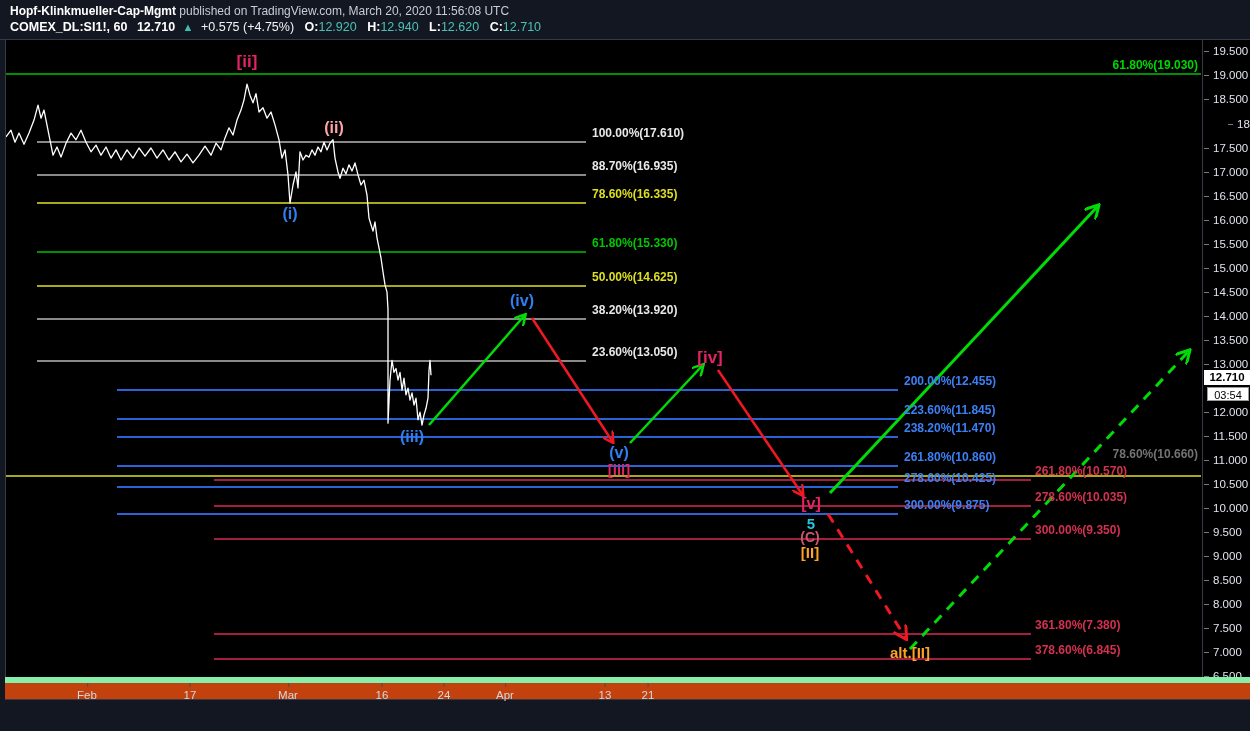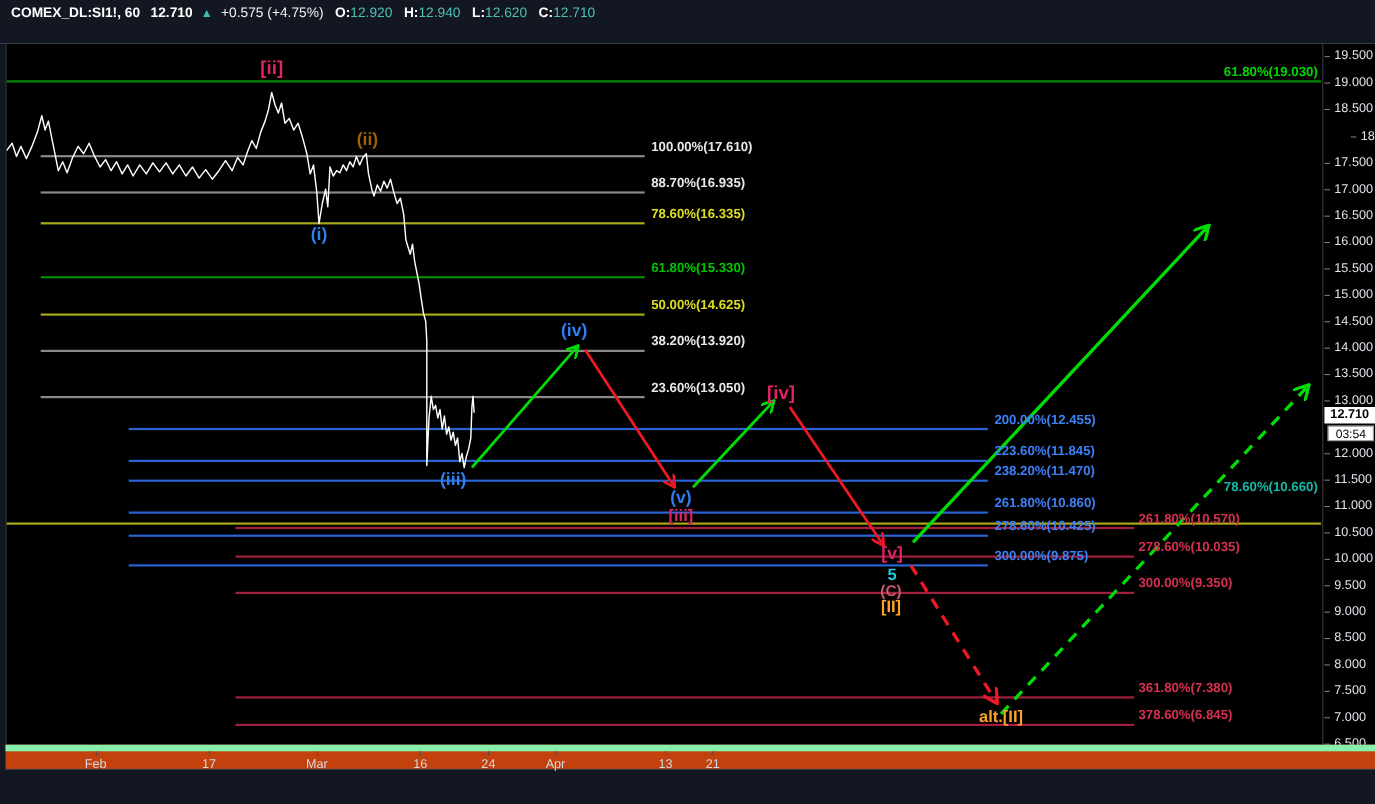--- a/index.html
+++ b/index.html
@@ -41,20 +41,21 @@
   #footer{position:absolute;left:0;top:700px;width:1250px;height:31px;background:#131722;}
   #footer .logo{position:absolute;left:12px;top:5px;}
   #footer .brand{position:absolute;left:40px;top:7px;color:#e2e5ec;font-size:13.5px;font-weight:bold;}
 </style>
 </head>
 <body>
 
 <div id="frame">
 
   <div id="pubbar">
+    <div class="hline1"><b>Hopf-Klinkmueller-Cap-Mgmt</b><span> published on TradingView.com, March 20, 2020 11:56:08 UTC</span></div>
     <div class="hline2">
       <span>COMEX_DL:SI1!, 60</span>
       <span class="lp">12.710</span>
       <span class="upar">▲</span>
       <span class="chg">+0.575 (+4.75%)</span>
       <span class="ohlc"><span>O:</span><span class="v">12.920</span></span>
       <span class="ohlc"><span>H:</span><span class="v">12.940</span></span>
       <span class="ohlc"><span>L:</span><span class="v">12.620</span></span>
       <span class="ohlc"><span>C:</span><span class="v">12.710</span></span>
     </div>
@@ -103,33 +104,33 @@
       <div class="fiblabel" style="color: rgb(60, 128, 246); top: 364px; left: 898px;">223.60%(11.845)</div>
       <div class="fibline" style="left: 111px; top: 396px; width: 781px; background: rgb(42, 99, 212);"></div>
       <div class="fiblabel" style="color: rgb(60, 128, 246); top: 382px; left: 898px;">238.20%(11.470)</div>
       <div class="fibline" style="left: 111px; top: 425px; width: 781px; background: rgb(42, 99, 212);"></div>
       <div class="fiblabel" style="color: rgb(60, 128, 246); top: 411px; left: 898px;">261.80%(10.860)</div>
       <div class="fibline" style="left: 111px; top: 446px; width: 781px; background: rgb(42, 99, 212);"></div>
       <div class="fiblabel" style="color: rgb(60, 128, 246); top: 432px; left: 898px;">278.60%(10.425)</div>
       <div class="fibline" style="left: 111px; top: 473px; width: 781px; background: rgb(42, 99, 212);"></div>
       <div class="fiblabel" style="color: rgb(60, 128, 246); top: 459px; left: 898px;">300.00%(9.875)</div>
       <div class="fibline" style="left: 0px; top: 435px; width: 1195px; background: rgb(168, 168, 28);"></div>
-      <div class="fiblabel" style="color: #14b8a6; top: 396px; right: 5px; text-align: right;">78.60%(10.660)</div>
+      <div class="fiblabel" style="color: #737373; top: 408px; right: 5px; text-align: right;">78.60%(10.660)</div>
       <div class="fibline" style="left: 208px; top: 439px; width: 817px; background: rgb(162, 31, 63);"></div>
       <div class="fiblabel" style="color: rgb(212, 48, 80); top: 425px; left: 1029px;">261.80%(10.570)</div>
       <div class="fibline" style="left: 208px; top: 465px; width: 817px; background: rgb(162, 31, 63);"></div>
       <div class="fiblabel" style="color: rgb(212, 48, 80); top: 451px; left: 1029px;">278.60%(10.035)</div>
       <div class="fibline" style="left: 208px; top: 498px; width: 817px; background: rgb(162, 31, 63);"></div>
       <div class="fiblabel" style="color: rgb(212, 48, 80); top: 484px; left: 1029px;">300.00%(9.350)</div>
       <div class="fibline" style="left: 208px; top: 593px; width: 817px; background: rgb(162, 31, 63);"></div>
       <div class="fiblabel" style="color: rgb(212, 48, 80); top: 579px; left: 1029px;">361.80%(7.380)</div>
       <div class="fibline" style="left: 208px; top: 618px; width: 817px; background: rgb(162, 31, 63);"></div>
       <div class="fiblabel" style="color: rgb(212, 48, 80); top: 604px; left: 1029px;">378.60%(6.845)</div>
       <div class="wave" style="color: rgb(227, 35, 102); font-size: 17px; left: 241px; top: 22px;">[ii]</div>
-      <div class="wave" style="color: #a16207; font-size: 16px; left: 328px; top: 88px;">(ii)</div>
+      <div class="wave" style="color: #fca5a5; font-size: 16px; left: 328px; top: 88px;">(ii)</div>
       <div class="wave" style="color: rgb(46, 127, 242); font-size: 16px; left: 284px; top: 174px;">(i)</div>
       <div class="wave" style="color: rgb(46, 127, 242); font-size: 16px; left: 516px; top: 261px;">(iv)</div>
       <div class="wave" style="color: rgb(46, 127, 242); font-size: 16px; left: 406px; top: 397px;">(iii)</div>
       <div class="wave" style="color: rgb(46, 127, 242); font-size: 16px; left: 613px; top: 413px;">(v)</div>
       <div class="wave" style="color: rgb(227, 35, 102); font-size: 15px; left: 613px; top: 429px;">[iii]</div>
       <div class="wave" style="color: rgb(227, 35, 102); font-size: 17px; left: 704px; top: 318px;">[iv]</div>
       <div class="wave" style="color: rgb(227, 35, 102); font-size: 16px; left: 805px; top: 464px;">[v]</div>
       <div class="wave" style="color: rgb(31, 201, 224); font-size: 15px; left: 805px; top: 483px;">5</div>
       <div class="wave" style="color: rgb(199, 89, 107); font-size: 14px; left: 804px; top: 497px;">(C)</div>
       <div class="wave" style="color: rgb(255, 162, 39); font-size: 15px; left: 804px; top: 512px;">[II]</div>

